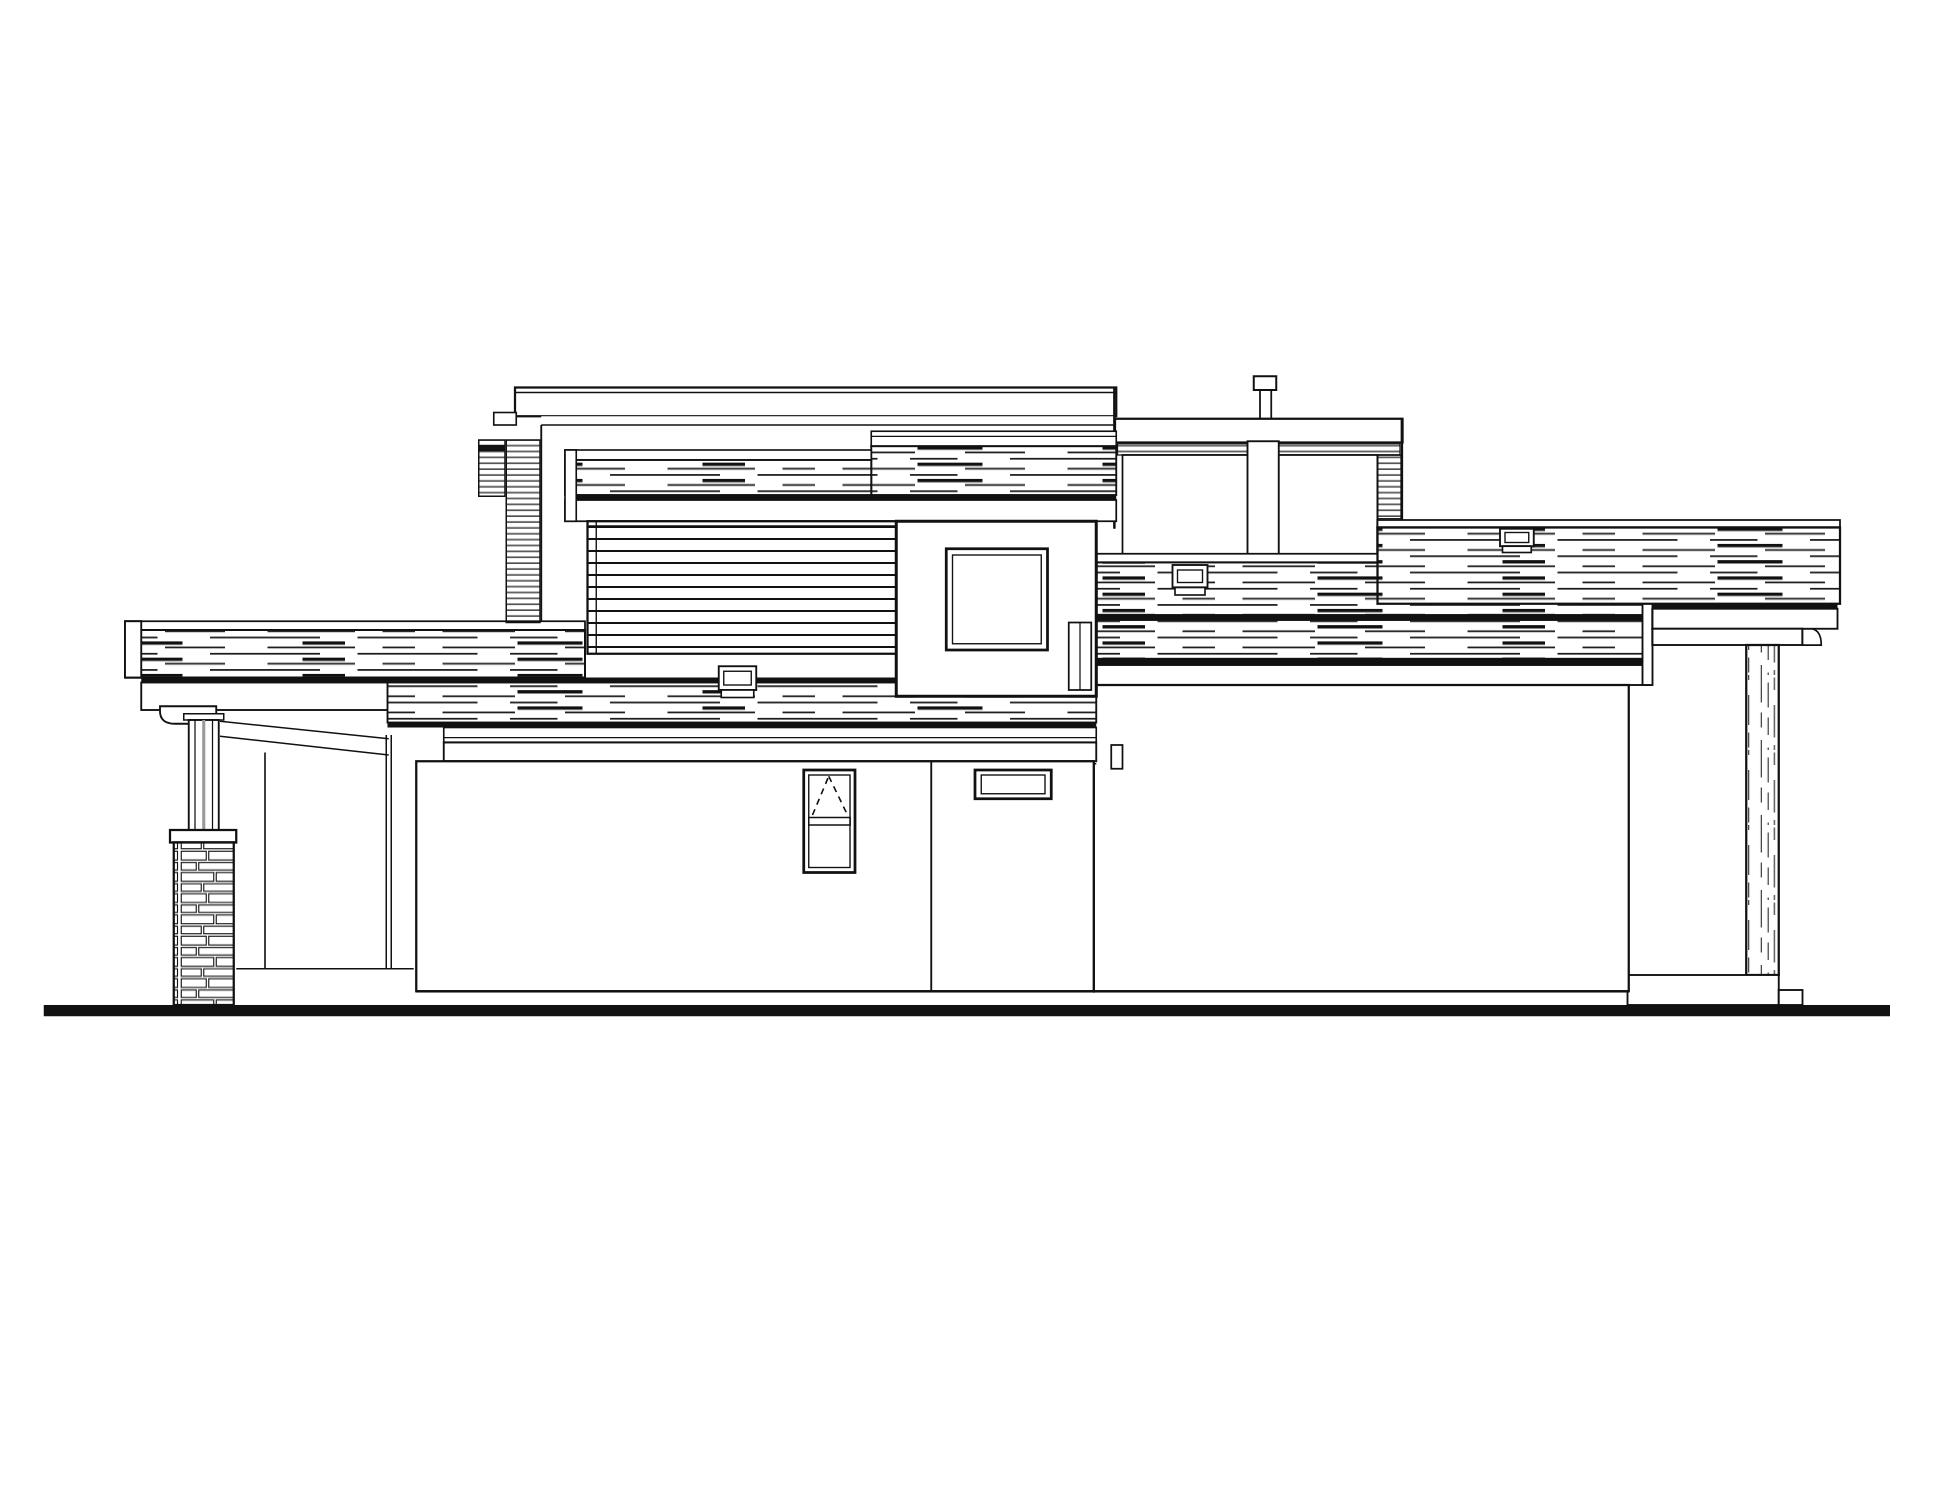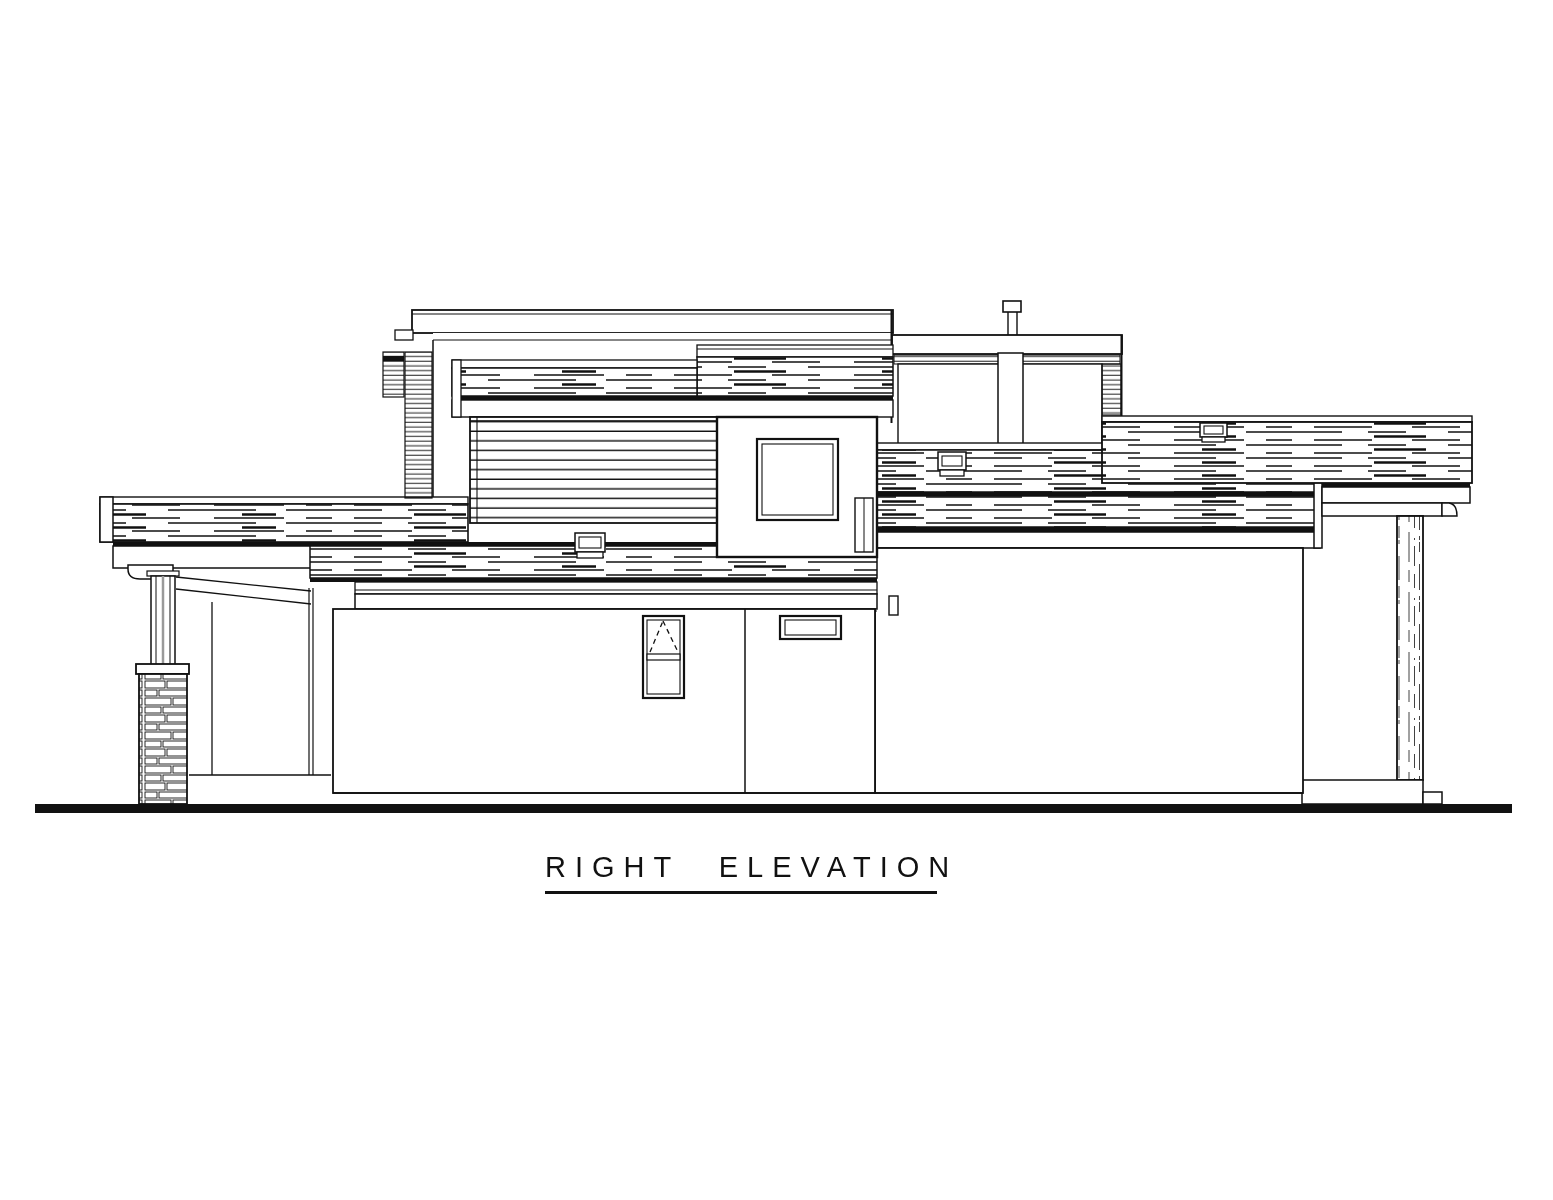--- a/index.html
+++ b/index.html
@@ -204,15 +204,14 @@
     <rect x="1200" y="423" width="27" height="14" fill="#fff" stroke="#111" stroke-width="1.5"></rect>
     <rect x="1204" y="426" width="19" height="8" fill="#fff" stroke="#111" stroke-width="1.1"></rect>
     <rect x="1202" y="437" width="23" height="5" fill="#fff" stroke="#111" stroke-width="1.3"></rect>
   </g>
 
   <g>
     <rect x="35" y="804" width="1477" height="9" fill="#111"></rect>
   </g>
 </svg>
 
-<div class="title">RIGHT ELEVATION</div>
 
 </div>
 
 </body></html>

